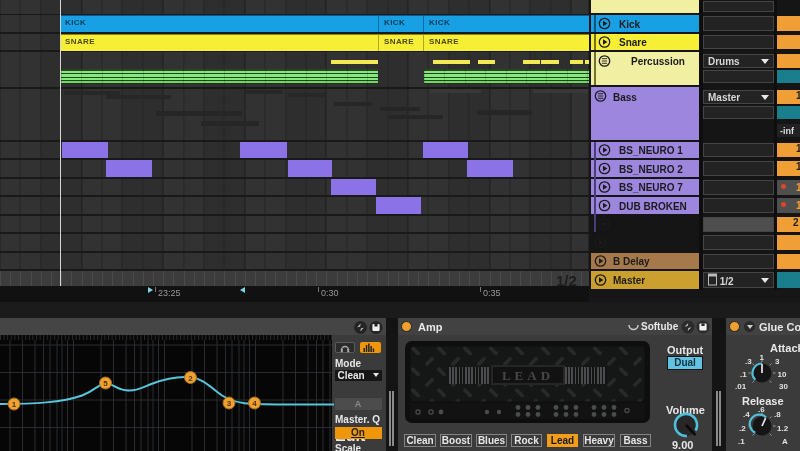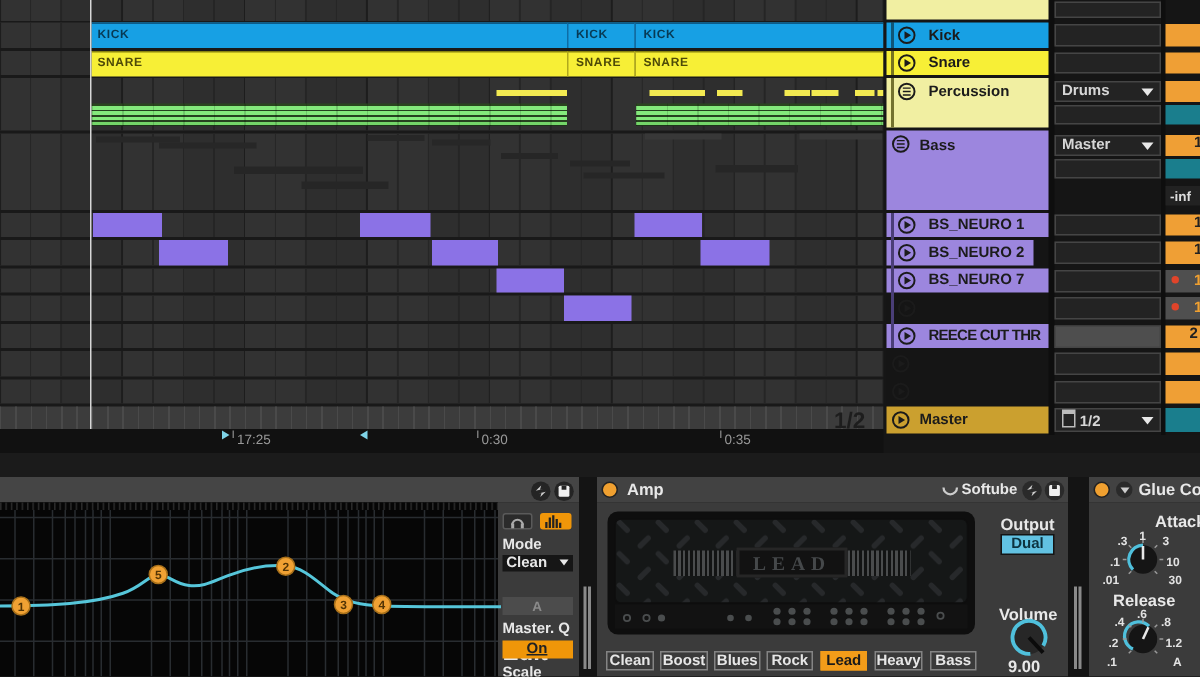--- a/index.html
+++ b/index.html
@@ -90,21 +90,21 @@
 <div class="clip" style="left:106px;top:160px;width:46px;height:17px;background:#8b72e6;"></div>
 <div class="clip" style="left:288px;top:160px;width:44px;height:17px;background:#8b72e6;"></div>
 <div class="clip" style="left:467px;top:160px;width:46px;height:17px;background:#8b72e6;"></div>
 <div class="clip" style="left:331px;top:179px;width:45px;height:16px;background:#8b72e6;"></div>
 <div class="clip" style="left:376px;top:197px;width:45px;height:17px;background:#8b72e6;"></div>
 
 <div class="abs" style="left:60px;top:0;width:1px;height:286px;background:#d7d7d7;"></div>
 
 <div class="abs" style="top:286px;left:0;width:800px;height:16px;background:#111;"></div>
 <div class="abs" style="top:287px;left:155px;width:1px;height:5px;background:#777;"></div>
-<div class="abs" style="top:288px;left:158px;color:#999;font-size:9px;">17:25</div>
+<div class="abs" style="top:288px;left:158px;color:#999;font-size:9px;">23:25</div>
 <div class="abs" style="top:287px;left:318px;width:1px;height:5px;background:#777;"></div>
 <div class="abs" style="top:288px;left:321px;color:#999;font-size:9px;">0:30</div>
 <div class="abs" style="top:287px;left:480px;width:1px;height:5px;background:#777;"></div>
 <div class="abs" style="top:288px;left:483px;color:#999;font-size:9px;">0:35</div>
 <div class="abs" style="left:148px;top:287px;width:0;height:0;border-top:3px solid transparent;border-bottom:3px solid transparent;border-left:5px solid #7fd4e8;"></div>
 <div class="abs" style="left:240px;top:287px;width:0;height:0;border-top:3px solid transparent;border-bottom:3px solid transparent;border-right:5px solid #7fd4e8;"></div>
 
 <div class="abs" style="left:589px;top:0;width:211px;height:302px;background:#161616;"></div>
 <div class="abs" style="left:591px;top:0;width:209px;height:290px;background:#151515;"></div>
 
@@ -112,36 +112,39 @@
 <div class="abs" style="left:774px;top:0;width:3px;height:290px;background:#0e0e0e;"></div>
 
 <div class="namecell" style="left:591px;top:0;width:108px;height:13px;background:#f1efa2;"></div>
 <div class="namecell" style="left:591px;top:15px;width:108px;height:17px;background:#17a0e4;">
       <span>Kick</span>
     </div>
 <div class="namecell" style="left:591px;top:34px;width:108px;height:16px;background:#f7ef36;">
       <span>Snare</span>
     </div>
 <div class="namecell" style="left:591px;top:52px;width:108px;height:33px;background:#f1efa2;">
-      <span style="top:4px;transform:none;left:28px;">Percussion</span>
+      <span style="top:4px;transform:none;left:40px;">Percussion</span>
     </div>
 <div class="namecell" style="left:591px;top:87px;width:108px;height:53px;background:#9c86de;">
       <span style="top:5px;transform:none;left:22px;">Bass</span>
     </div>
 <div class="namecell" style="left:591px;top:142px;width:108px;height:16px;background:#9c86de;">
       <span>BS_NEURO 1</span>
     </div>
-<div class="namecell" style="left:591px;top:160px;width:98px;height:17px;background:#9c86de;">
+<div class="namecell" style="left:591px;top:160px;width:108px;height:17px;background:#9c86de;">
       <span>BS_NEURO 2</span>
     </div>
 <div class="namecell" style="left:591px;top:179px;width:108px;height:16px;background:#9c86de;">
       <span>BS_NEURO 7</span>
     </div>
-<div class="namecell" style="left:591px;top:216px;width:108px;height:16px;background:#9c86de;">
-      <span style="font-size:10px;letter-spacing:-0.5px;">REECE CUT THR</span>
+<div class="namecell" style="left:591px;top:197px;width:108px;height:17px;background:#9c86de;">
+      <span>DUB BROKEN</span>
+    </div>
+<div class="namecell" style="left:591px;top:253px;width:108px;height:16px;background:#a5794b;">
+      <span style="left:22px;">B Delay</span>
     </div>
 <div class="namecell" style="left:591px;top:271px;width:108px;height:18px;background:#cba02f;">
       <span style="left:22px;">Master</span>
     </div>
 
 <div class="abs" style="left:594.2px;top:15px;width:1.6px;height:20px;background:#16161a;"></div>
 <div class="abs" style="left:594.2px;top:34px;width:1.6px;height:16px;background:#76731f;"></div>
 <div class="abs" style="left:594.2px;top:52px;width:1.6px;height:33px;background:#74722f;"></div>
 <div class="abs" style="left:594.2px;top:142px;width:1.6px;height:90px;background:#4a3e77;"></div>
 <div class="abs" style="left:594.2px;top:15px;width:1.6px;height:17px;background:#0f5577;"></div>

